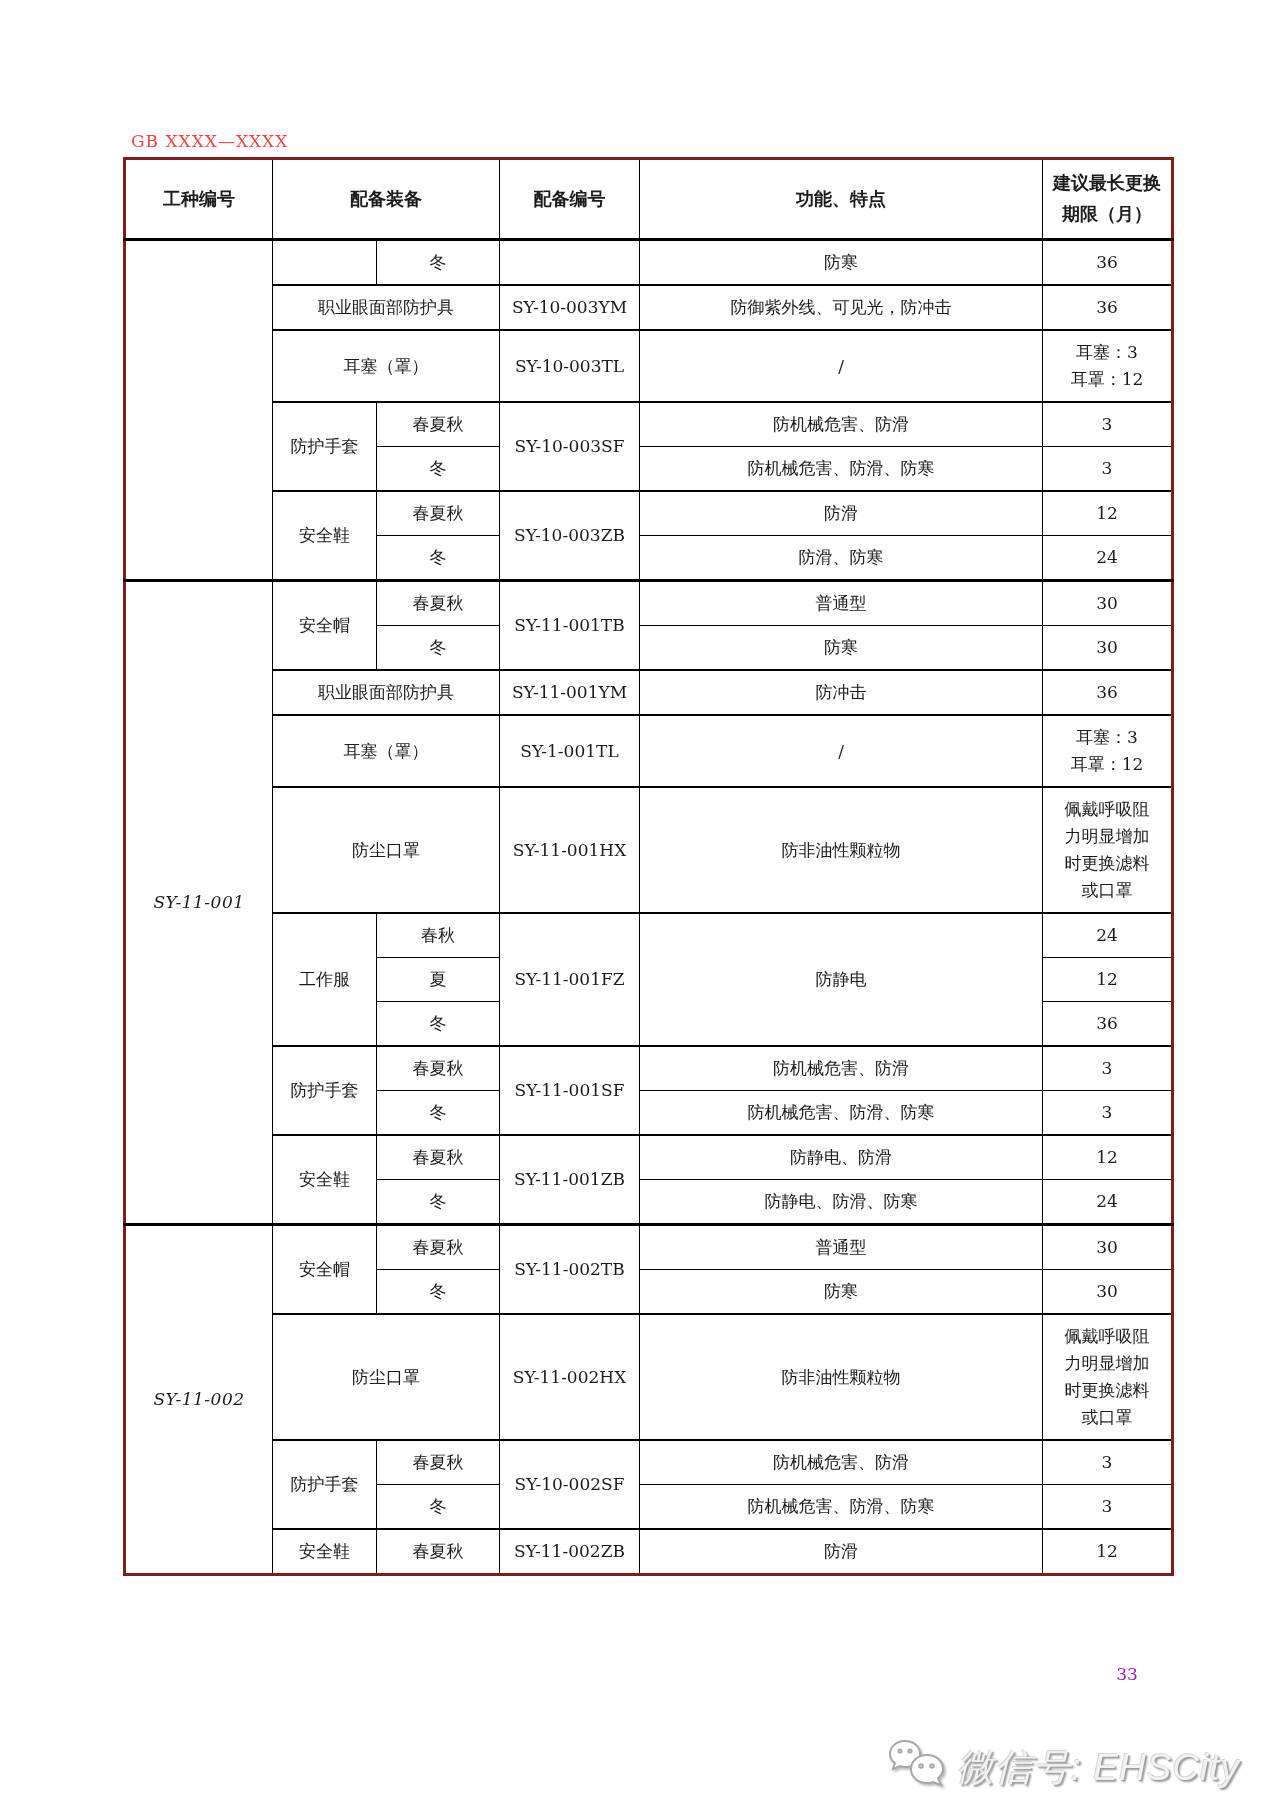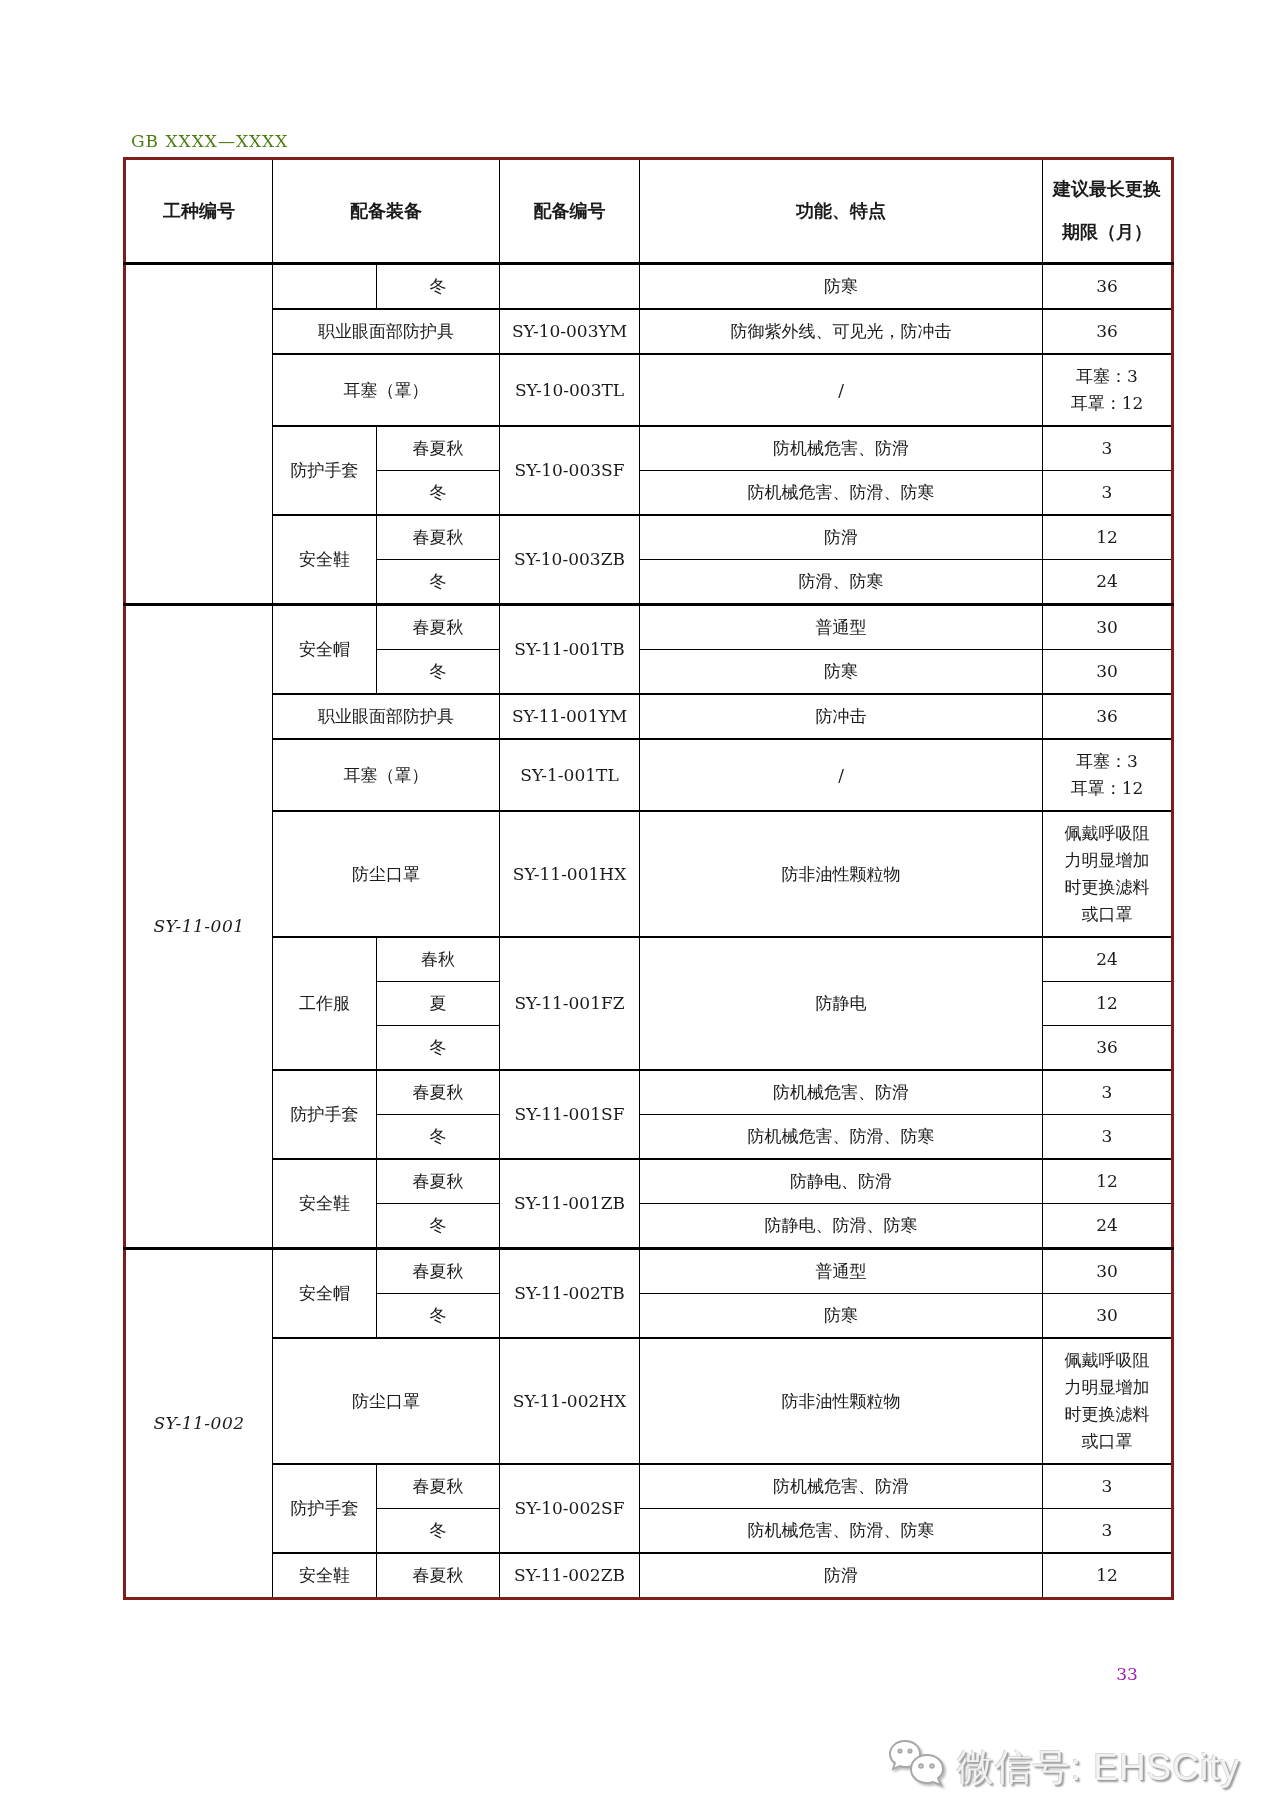--- a/index.html
+++ b/index.html
@@ -3,50 +3,50 @@
 <meta charset="utf-8">
 <style>
   html,body{margin:0;padding:0;background:#888;}
   .page{
     position:relative;width:1280px;height:1810px;background:#ffffff;
     margin:0 auto;overflow:hidden;
     font-family:"DejaVu Serif","Liberation Serif",serif;color:#1b1b1b;
   }
   .standard-ref{
     position:absolute;left:131px;top:131px;
-    font-size:17px;letter-spacing:1px;color:#4d7c0f;
+    font-size:17px;letter-spacing:1px;color:#ef4444;
   }
   table.ppe{
     position:absolute;left:123px;top:157px;
     border-collapse:collapse;table-layout:fixed;width:1048px;
     border:3px solid #7f1d1d;
   }
   table.ppe th, table.ppe td{
     border:1.6px solid #000;
     text-align:center;vertical-align:middle;
     font-size:17px;line-height:27px;padding:8px 4px;
     white-space:pre-line;overflow:hidden;
   }
   table.ppe th{
     font-family:"Liberation Sans","DejaVu Sans",sans-serif;
     font-weight:700;font-size:18px;line-height:29px;padding:8px 6px;
   }
-  table.ppe th.hdr-last{line-height:43px;}
+  table.ppe th.hdr-last{line-height:31px;}
   table.ppe thead th{border-bottom:3px solid #000;}
   tr.grp > td{border-top:2.5px solid #000;}
   tr.sec > td{border-top:3.2px solid #000;}
   td.fn{text-align:left;padding-left:11px;}
   td.code{letter-spacing:0.5px;font-style:italic;}
   .page-number{
     position:absolute;left:1102px;top:1664px;width:50px;
     text-align:center;font-size:17px;color:#a21caf;
   }
   .watermark{
     position:absolute;top:1736px;right:40px;height:64px;
-    display:flex;align-items:center;gap:8px;
+    display:flex;align-items:center;gap:8px;font-style:italic;
   }
   .watermark-text{
     font-family:"Liberation Sans","DejaVu Sans",sans-serif;
     font-size:37px;font-weight:400;color:#f2f2f2;
     text-shadow:2px 2px 2px #9a9a9a,-1px -1px 0px #d8d8d8,1px 1px 0px #b5b5b5;
     letter-spacing:1px;
   }
   .wechat-svg{filter:drop-shadow(2px 2px 1px #bdbdbd);}
 </style>
 </head>

